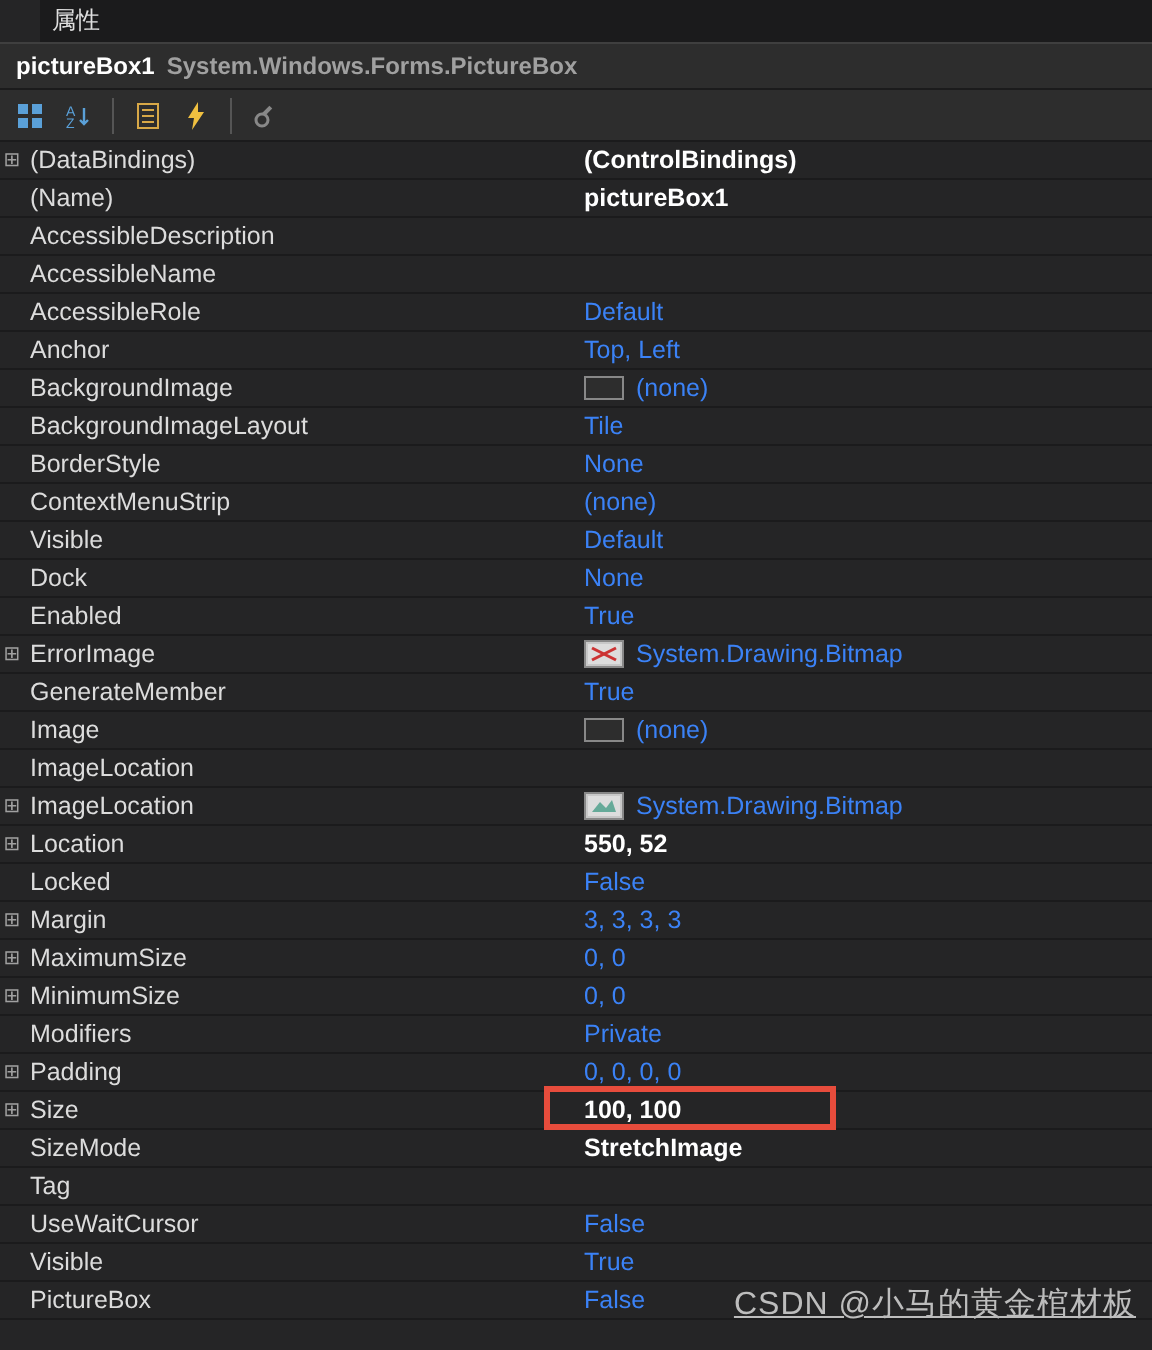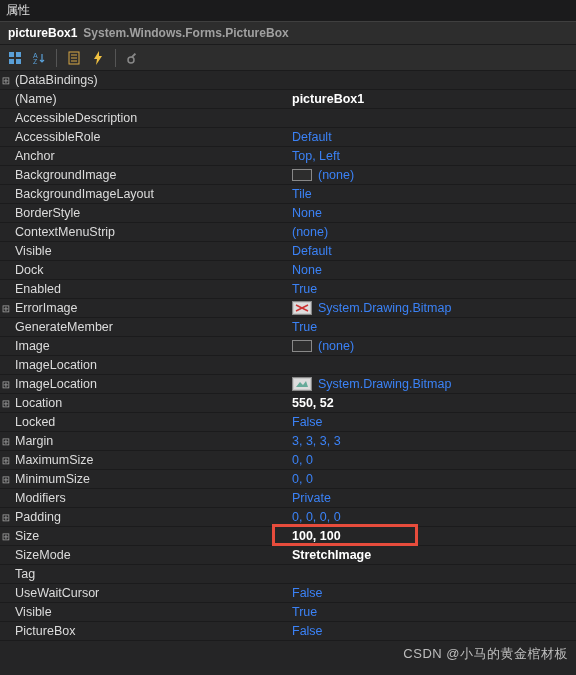--- a/index.html
+++ b/index.html
@@ -11,20 +11,21 @@
     width: 576px;
     height: 675px;
     overflow: hidden;
     position: relative;
   }
   .title-bar {
     background: #1b1b1c;
     padding: 2px 6px;
     font-size: 12px;
     color: #e0e0e0;
+    margin-left: 20px;
   }
   .header {
     background: #2d2d2d;
     border-top: 1px solid #3f3f3f;
     border-bottom: 1px solid #1b1b1c;
     padding: 4px 8px;
     font-size: 12px;
     display: flex;
     align-items: center;
     gap: 6px;
@@ -102,22 +103,23 @@
   .highlight-box {
     position: absolute;
     border: 3px solid #e74c3c;
     pointer-events: none;
   }
   .watermark {
     position: absolute;
     right: 8px;
     bottom: 12px;
     color: #bdbdbd;
-    font-size: 13px;
+    font-size: 16px;
     letter-spacing: 0.5px;
+    text-decoration: underline;
   }
 </style>
 </head>
 <body>
 
 <div class="title-bar">
   <span>属性</span>
 </div>
 
 <div class="header">
@@ -161,31 +163,41 @@
         <circle cx="5" cy="9" r="3" fill="none" stroke="#888" stroke-width="1.5"></circle>
         <rect x="7" y="2" width="2" height="5" transform="rotate(45 8 4)" fill="#888"></rect>
       </svg>
   </div>
 </div>
 
 <div class="grid" id="grid">
     <div class="row">
       <div class="exp-col">⊞</div>
       <div class="name-col">(DataBindings)</div>
+      <div class="val-col bold">
+        <span>(ControlBindings)</span>
+      </div>
     </div>
     <div class="row">
       <div class="exp-col"></div>
       <div class="name-col">(Name)</div>
       <div class="val-col bold">
         <span>pictureBox1</span>
       </div>
     </div>
     <div class="row">
       <div class="exp-col"></div>
       <div class="name-col">AccessibleDescription</div>
+      <div class="val-col">
+        <span></span>
+      </div>
+    </div>
+    <div class="row">
+      <div class="exp-col"></div>
+      <div class="name-col">AccessibleName</div>
       <div class="val-col">
         <span></span>
       </div>
     </div>
     <div class="row">
       <div class="exp-col"></div>
       <div class="name-col">AccessibleRole</div>
       <div class="val-col">
         <span>Default</span>
       </div>

